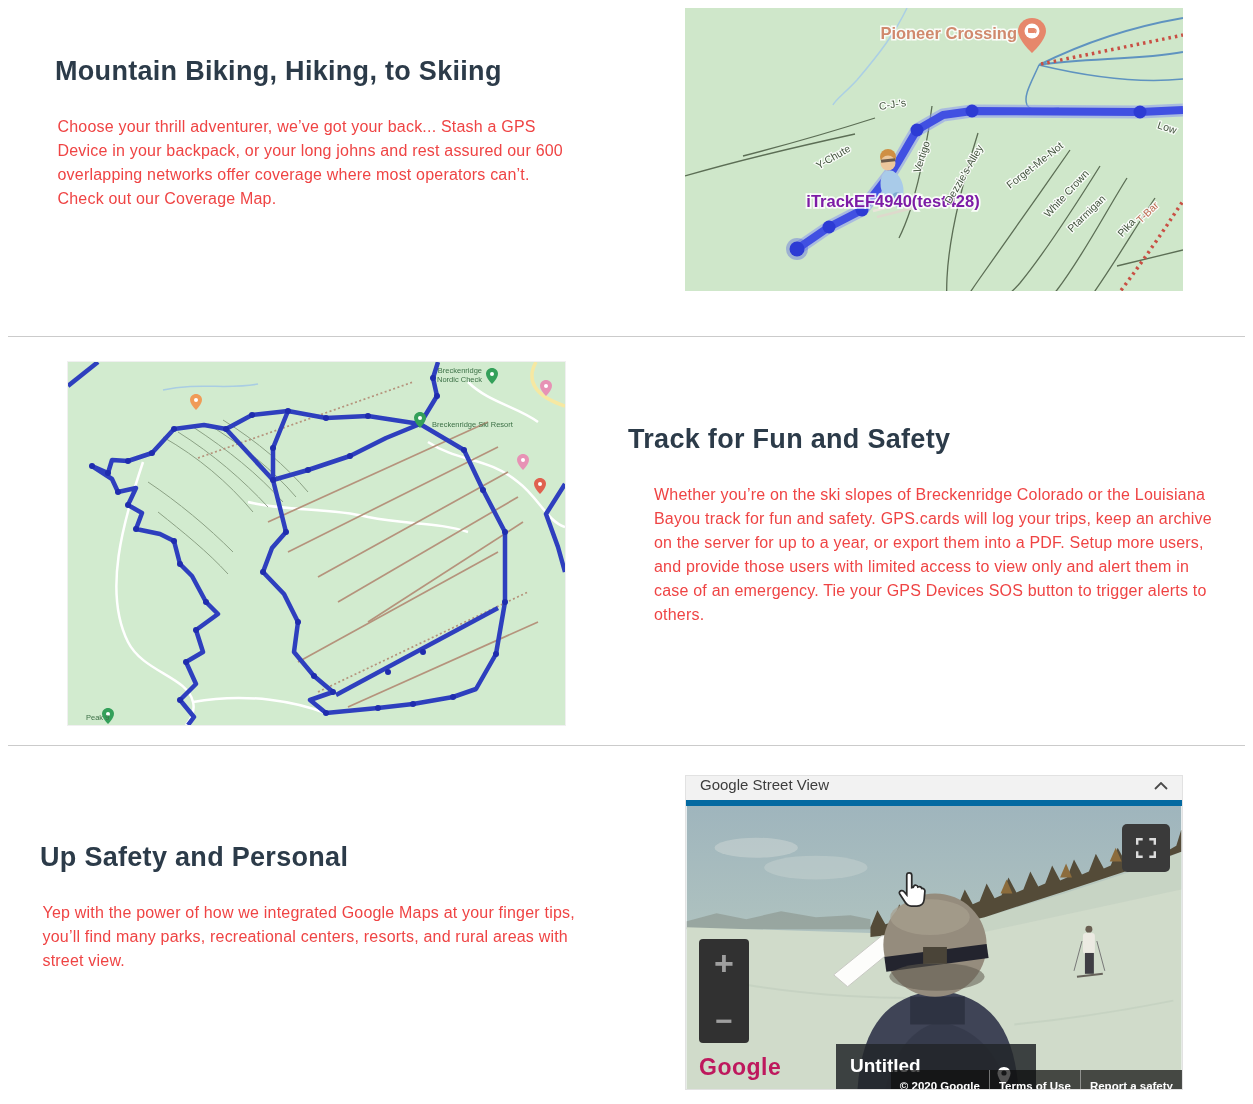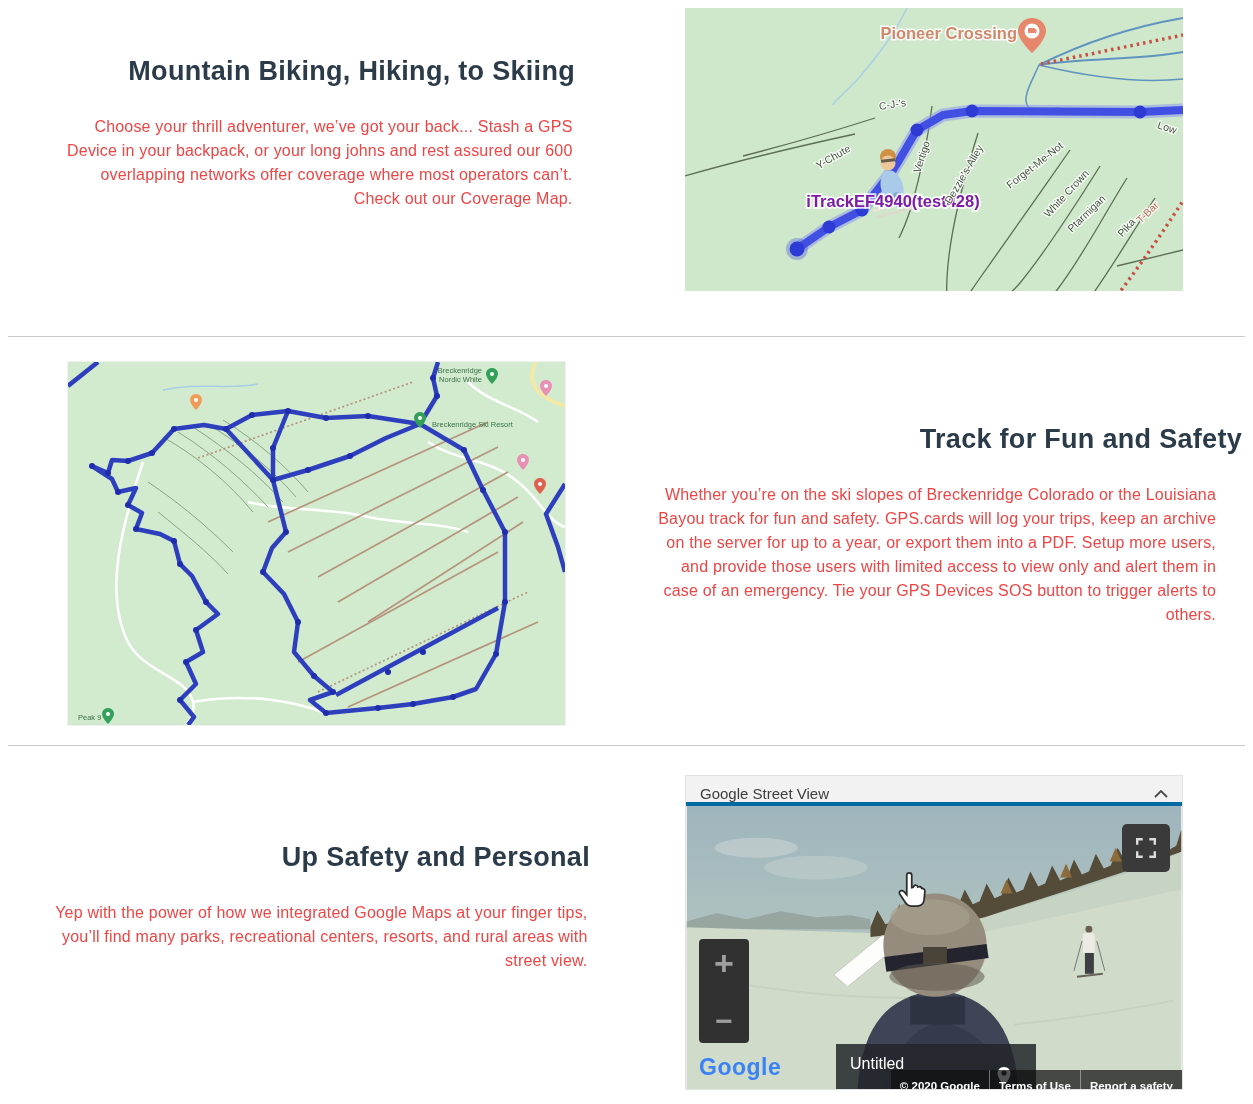--- a/index.html
+++ b/index.html
@@ -1,20 +1,20 @@
 <!DOCTYPE html>
 <html><head>
 <meta charset="utf-8">
 <style>
   html,body{margin:0;padding:0;background:#fff;}
   .page{position:relative;width:1253px;height:1104px;background:#ffffff;overflow:hidden;
         font-family:"Liberation Sans",sans-serif;}
 
   
-  .text-col{position:absolute;text-align:right;}
+  .text-col{position:absolute;text-align:left;}
   .sec-h{font-size:27px;font-weight:700;color:#2c3b49;margin:0;letter-spacing:.3px;}
   .sec-p{font-size:16px;color:#ef4444;line-height:24px;margin:28px auto 0;letter-spacing:.2px;}
   #s1-text{left:55px;top:56px;width:520px;}
   #s1-text .sec-p{width:515px;}
   #s2-text{left:628px;top:424px;width:614px;}
   #s2-text .sec-p{width:562px;}
   #s3-text{left:40px;top:842px;width:550px;}
   #s3-text .sec-p{width:545px;}
 
   .divider{position:absolute;left:8px;width:1237px;height:1px;background:#cbcbcb;}
@@ -24,46 +24,46 @@
   
   .map-frame{position:absolute;overflow:hidden;}
   #map1{left:685px;top:8px;width:498px;height:283px;}
   #map2{left:68px;top:362px;width:497px;height:363px;outline:1px solid rgba(0,0,0,.06);}
   .map-frame svg{display:block;}
 
   
   .m2-label{position:absolute;font-size:7.5px;color:#3c7046;line-height:1.2;}
   #m2-nordic{left:350px;top:4px;width:64px;text-align:right;}
   #m2-resort{left:364px;top:58px;width:82px;}
-  #m2-peak9{left:10px;top:351px;text-align:center;}
+  #m2-peak9{left:18px;top:351px;text-align:center;}
 
   
   #sv{position:absolute;left:685px;top:775px;width:498px;height:315px;box-sizing:border-box;
       border:1px solid #e2e2e2;background:#fff;}
-  .sv-header{height:30px;background:#f2f2f2;border-bottom:4px solid #0369a1;display:flex;
-             align-items:flex-end;justify-content:space-between;padding:0 14px;box-sizing:border-box;}
+  .sv-header{height:30px;background:#f2f2f2;border-bottom:6px solid #0369a1;display:flex;
+             align-items:flex-start;justify-content:space-between;padding:0 14px;box-sizing:border-box;}
   .sv-title{font-size:15px;color:#3d3d3d;}
   .sv-body{position:relative;width:496px;height:283px;overflow:hidden;}
   .sv-scene{position:absolute;left:0;top:0;}
 
   .sv-fullscreen{position:absolute;right:12px;top:18px;width:48px;height:48px;background:#3a3a3a;
                  border:none;border-radius:5px;display:flex;align-items:center;justify-content:center;
                  cursor:pointer;padding:0;}
   .sv-zoom{position:absolute;left:13px;top:133px;width:50px;height:104px;background:rgba(40,40,40,.95);
            border-radius:4px;display:flex;flex-direction:column;justify-content:space-between;
            align-items:center;padding:6px 0;box-sizing:border-box;}
   .sv-zoom button{background:none;border:none;color:#9f9f9f;font-weight:700;line-height:1;
                   cursor:pointer;font-family:"Liberation Sans",sans-serif;}
   .sv-zoom .zin{font-size:34px;}
   .sv-zoom .zout{font-size:30px;}
-  .sv-logo{position:absolute;left:13px;bottom:8px;color:#3b82f6;font-size:23px;font-weight:700;
+  .sv-logo{position:absolute;left:13px;bottom:8px;color:#be185d;font-size:23px;font-weight:700;
            letter-spacing:.5px;text-align:right;}
   .sv-info{position:absolute;left:150px;top:238px;width:200px;height:77px;background:rgba(34,38,41,.85);
            padding:11px 14px;box-sizing:border-box;color:#fff;}
-  .sv-info-title{font-weight:400;font-size:16px;}
+  .sv-info-title{font-weight:700;font-size:19px;}
   .sv-info-link{display:block;margin-top:15px;color:#84a9ef;font-size:13px;text-decoration:none;
                 white-space:nowrap;}
   .sv-info-pin{position:absolute;right:24px;top:22px;}
   .sv-footer{position:absolute;right:0;bottom:0;height:19px;display:flex;z-index:5;}
   .sv-footer span{display:flex;align-items:center;background:rgba(15,15,15,.72);color:#fff;
                   font-size:11.5px;font-weight:700;padding:16px 9px;white-space:nowrap;}
   .sv-footer span + span{border-left:1px solid rgba(255,255,255,.4);}
   .sv-cursor{position:absolute;left:212px;top:64px;z-index:6;}
 </style>
 </head>
@@ -257,21 +257,21 @@
         <path d="M478,18 c-3.3,0 -6,2.6 -6,5.8 c0,4.4 6,10.2 6,10.2 c0,0 6,-5.8 6,-10.2 c0,-3.2 -2.7,-5.8 -6,-5.8 z" fill="#e792b5"></path>
         <circle cx="478" cy="24" r="2" fill="#fff"></circle>
         <path d="M455,92 c-3.3,0 -6,2.6 -6,5.8 c0,4.4 6,10.2 6,10.2 c0,0 6,-5.8 6,-10.2 c0,-3.2 -2.7,-5.8 -6,-5.8 z" fill="#e792b5"></path>
         <circle cx="455" cy="98" r="2" fill="#fff"></circle>
         <path d="M472,116 c-3.3,0 -6,2.6 -6,5.8 c0,4.4 6,10.2 6,10.2 c0,0 6,-5.8 6,-10.2 c0,-3.2 -2.7,-5.8 -6,-5.8 z" fill="#e0604f"></path>
         <circle cx="472" cy="122" r="2" fill="#fff"></circle>
         <path d="M40,346 c-3.3,0 -6,2.6 -6,5.8 c0,4.4 6,10.2 6,10.2 c0,0 6,-5.8 6,-10.2 c0,-3.2 -2.7,-5.8 -6,-5.8 z" fill="#34a05a"></path>
         <circle cx="40" cy="352" r="2" fill="#fff"></circle>
       </g>
     </svg>
-    <div class="m2-label" id="m2-nordic">Breckenridge Nordic White</div>
+    <div class="m2-label" id="m2-nordic">Breckenridge Nordic Check</div>
     <div class="m2-label" id="m2-resort">Breckenridge Ski Resort</div>
     <div class="m2-label" id="m2-peak9">Peak 9</div>
   </div>
 
   <div class="text-col" id="s2-text">
     <h2 class="sec-h">Track for Fun and Safety</h2>
     <p class="sec-p">Whether you’re on the ski slopes of Breckenridge Colorado or the Louisiana Bayou track for fun and safety. GPS.cards will log your trips, keep an archive on the server for up to a year, or export them into a PDF. Setup more users, and provide those users with limited access to view only and alert them in case of an emergency. Tie your GPS Devices SOS button to trigger alerts to others.</p>
   </div>
 
   <div class="divider" id="divider-2"></div>

